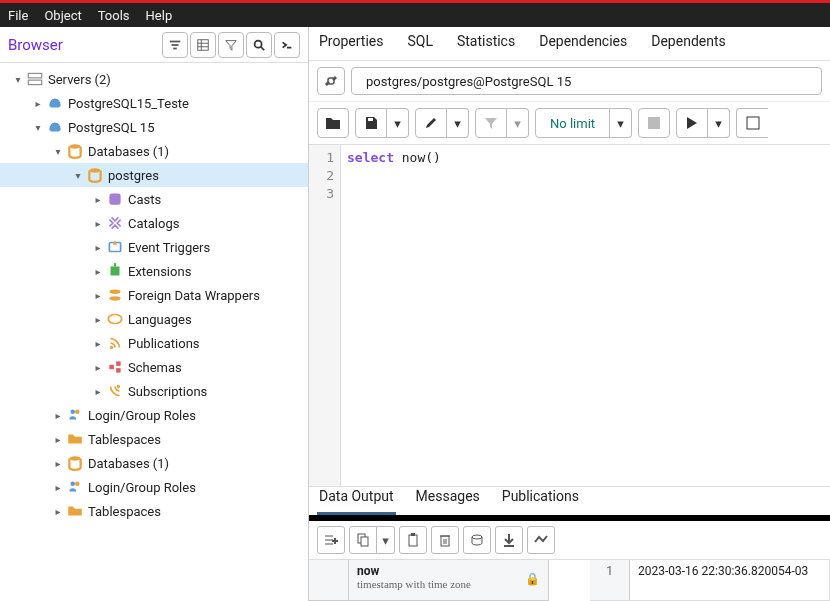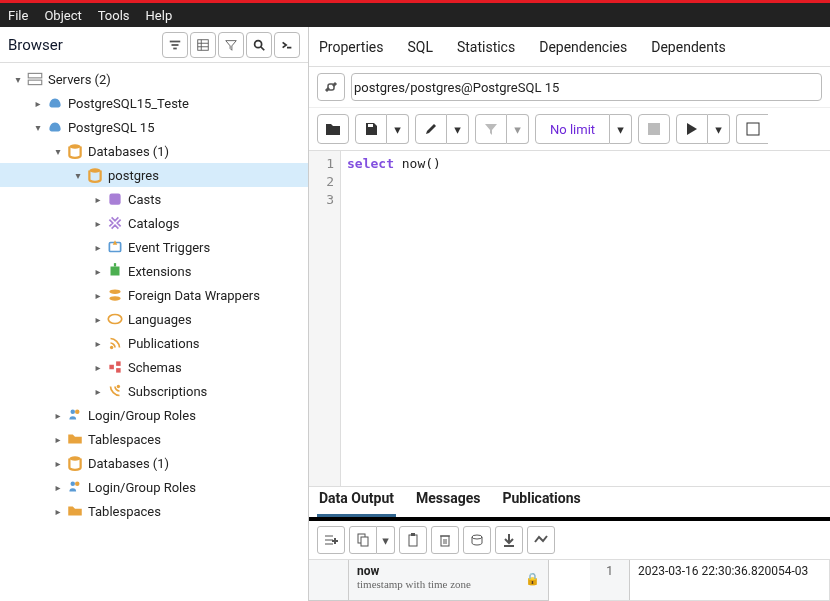--- a/index.html
+++ b/index.html
@@ -2,50 +2,50 @@
 <html><head>
 <meta charset="utf-8">
 <style>
 * { box-sizing: border-box; margin: 0; padding: 0; }
 body { font-family: -apple-system, BlinkMacSystemFont, "Segoe UI", Roboto, sans-serif; font-size: 13px; color: #222; background: #fff; width: 830px; height: 601px; overflow: hidden; }
 .topbar-red { height: 3px; background: #e31b23; }
 .menubar { background: #222; color: #f0f0f0; height: 24px; display: flex; align-items: center; padding: 0 8px; gap: 16px; font-size: 13px; }
 .menubar span { cursor: pointer; }
 .main { display: flex; height: 574px; }
 .left { width: 404px; border-right: 1px solid #ccc; display: flex; flex-direction: column; }
-.right { flex: 1; display: flex; flex-direction: column; margin-top: 6px; }
+.right { flex: 1; display: flex; flex-direction: column; }
 .panel-head { display: flex; align-items: center; justify-content: space-between; padding: 4px 8px; height: 36px; border-bottom: 1px solid #ddd; }
-.panel-head .title { font-size: 15px; color: #0f172a; }
+.panel-head .title { font-size: 15px; color: #6d28d9; }
 .panel-head .tools { display: flex; gap: 2px; }
 .tool-btn { width: 26px; height: 26px; border: 1px solid #bbb; border-radius: 4px; display: flex; align-items: center; justify-content: center; background: #fff; cursor: pointer; color: #444; }
 .tool-btn svg, .tool-btn .ico { width: 14px; height: 14px; }
 .tree { flex: 1; overflow: auto; padding: 4px 0; }
 .tree-row { display: flex; align-items: center; height: 24px; white-space: nowrap; cursor: pointer; }
 .tree-row.sel { background: #d6ecfb; }
 .tree-row .exp { width: 16px; text-align: center; color: #666; font-size: 10px; display: inline-block; }
 .tree-row .icon { width: 18px; height: 18px; display: inline-flex; align-items: center; justify-content: center; margin-right: 4px; }
 .tree-row .lbl { color: #222; }
 .tab-strip { display: flex; border-bottom: 1px solid #ddd; height: 34px; align-items: flex-end; padding-left: 8px; gap: 20px; }
 .tab { padding: 8px 2px; font-size: 14px; color: #222; cursor: pointer; border-bottom: 3px solid transparent; }
 .tab.active { border-bottom-color: #326690; }
 .connection-row { display: flex; align-items: center; gap: 6px; padding: 6px 8px; border-bottom: 1px solid #eee; }
 .conn-btn { width: 28px; height: 28px; border: 1px solid #bbb; border-radius: 4px; display: flex; align-items: center; justify-content: center; background: #fff; cursor: pointer; }
-.conn-input { flex: 1; height: 28px; border: 1px solid #bbb; border-radius: 4px; padding: 0 2px; font-size: 13px; display: flex; align-items: center; }
+.conn-input { flex: 1; height: 28px; border: 1px solid #bbb; border-radius: 4px; padding: 0 14px; font-size: 13px; display: flex; align-items: center; }
 .toolbar-row { display: flex; align-items: center; gap: 6px; padding: 6px 8px; border-bottom: 1px solid #ddd; }
 .tb-btn { height: 30px; min-width: 32px; border: 1px solid #bbb; border-radius: 4px; display: flex; align-items: center; justify-content: center; background: #fff; cursor: pointer; padding: 0 6px; color: #333; }
 .tb-btn.split { min-width: 22px; padding: 0 2px; border-left: none; border-top-left-radius: 0; border-bottom-left-radius: 0; }
 .tb-btn.left-piece { border-top-right-radius: 0; border-bottom-right-radius: 0; }
 .tb-combo { display: flex; }
-.tb-text { font-size: 13px; color: #6d28d9; padding: 0 8px; }
+.tb-text { font-size: 13px; color: #0f766e; padding: 0 8px; }
 .editor-tabs { display: flex; border-bottom: 1px solid #ddd; height: 32px; align-items: flex-end; padding-left: 8px; gap: 20px; }
 .editor-area { display: flex; flex: 1; border-bottom: 1px solid #ddd; min-height: 200px; }
 .gutter { width: 32px; background: #f5f5f5; border-right: 1px solid #ddd; text-align: right; color: #888; font-family: "Consolas", monospace; font-size: 13px; padding: 4px 6px 4px 0; line-height: 18px; }
 .code { flex: 1; font-family: "Consolas", monospace; font-size: 13px; padding: 4px 6px; line-height: 18px; white-space: pre; }
 .code .kw { color: #8250df; font-weight: bold; }
-.output-tabs { display: flex; border-bottom: 4px solid #000000; height: 34px; align-items: flex-end; padding-left: 8px; gap: 18px; font-weight: bold; }
+.output-tabs { display: flex; border-bottom: 6px solid #000000; height: 34px; align-items: flex-end; padding-left: 8px; gap: 18px; }
 .output-tools { display: flex; gap: 4px; padding: 5px 8px; border-bottom: 1px solid #ddd; }
 .out-btn { width: 28px; height: 28px; border: 1px solid #bbb; border-radius: 3px; display: flex; align-items: center; justify-content: center; background: #fff; cursor: pointer; color: #555; }
 .result-grid { display: flex; flex-direction: row; gap: 41px; }
 .grid-header { display: flex; border-bottom: 1px solid #ccc; background: #f5f6f7; }
 .grid-header .rowhead { width: 40px; border-right: 1px solid #ccc; height: 40px; }
 .grid-header .colhead { padding: 4px 8px; border-right: 1px solid #ccc; height: 40px; width: 200px; position: relative; }
 .grid-header .colname { font-weight: bold; font-size: 12px; }
 .grid-header .coltype { font-size: 11px; color: #666; font-family: Liberation Serif, serif; }
 .grid-header .lock { position: absolute; right: 8px; top: 12px; color: #888; font-size: 12px; }
 .grid-row { display: flex; border-bottom: 1px solid #ddd; }

